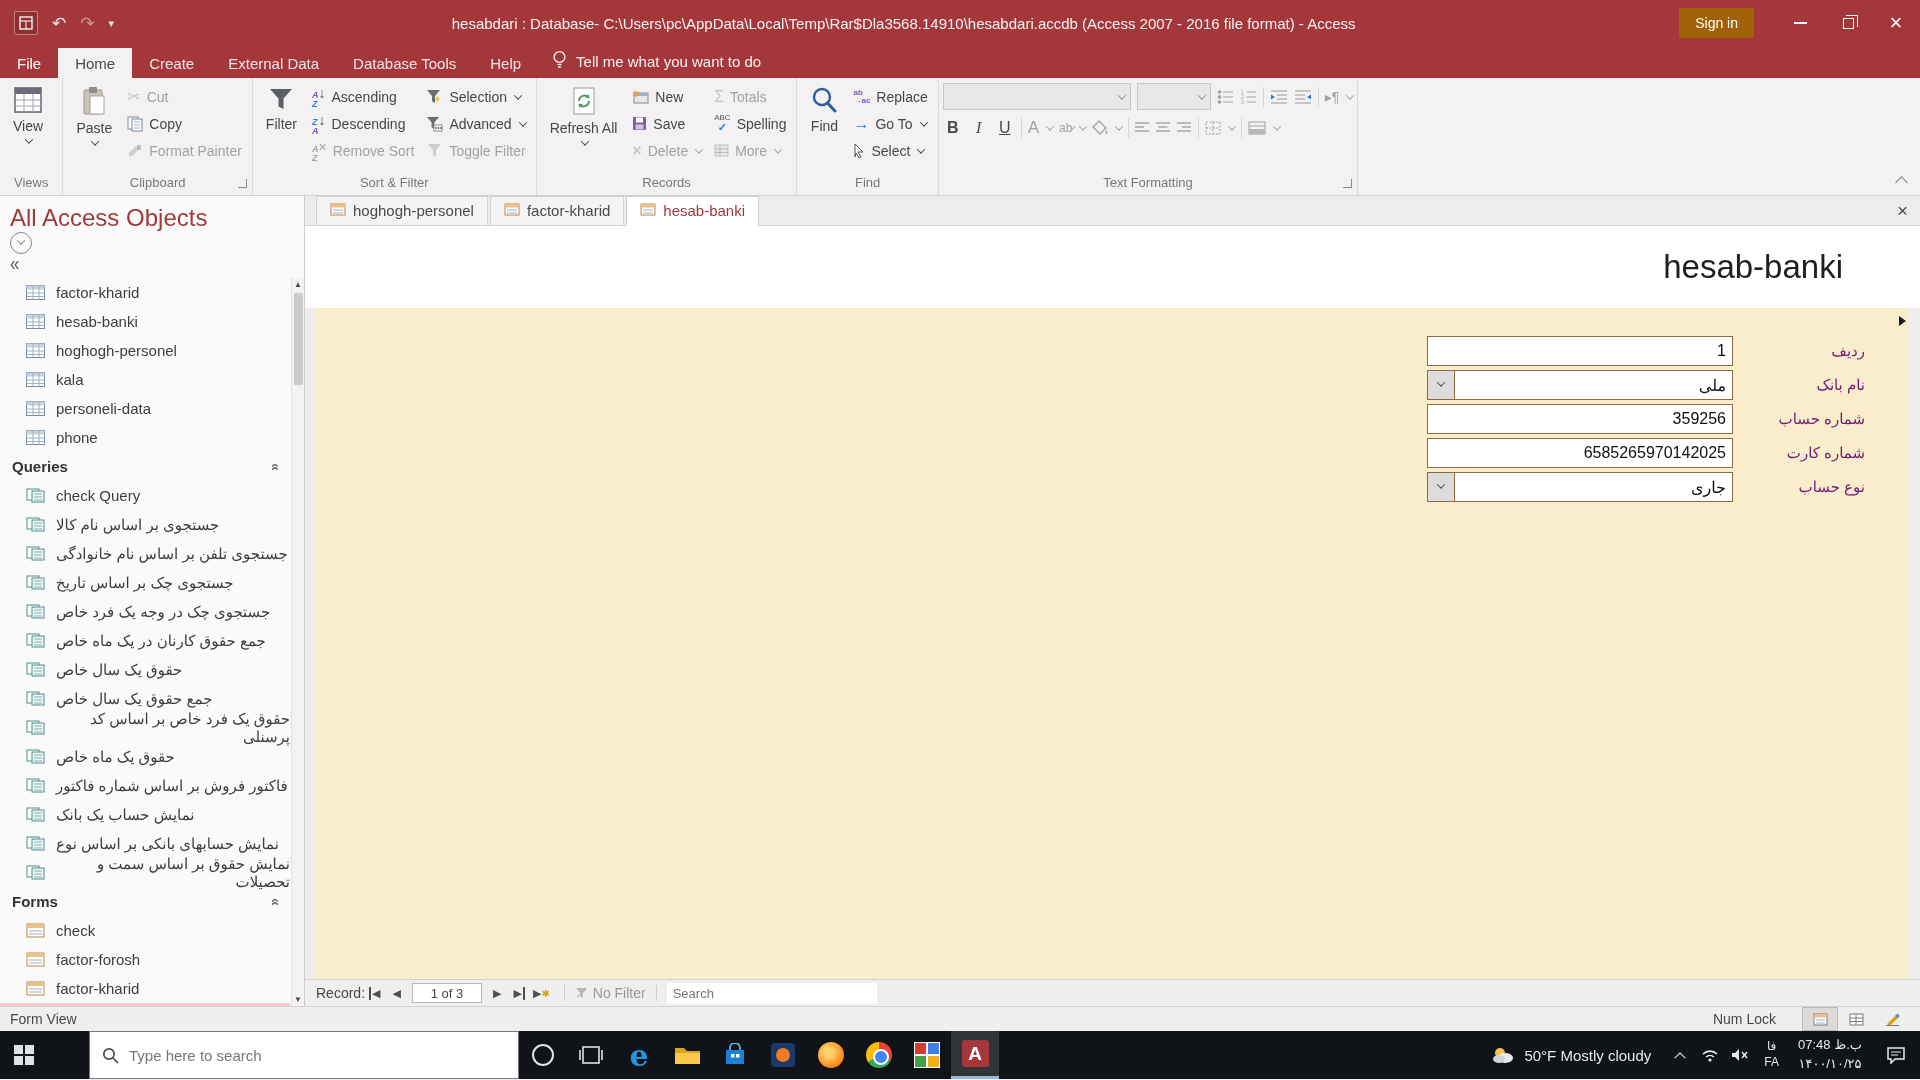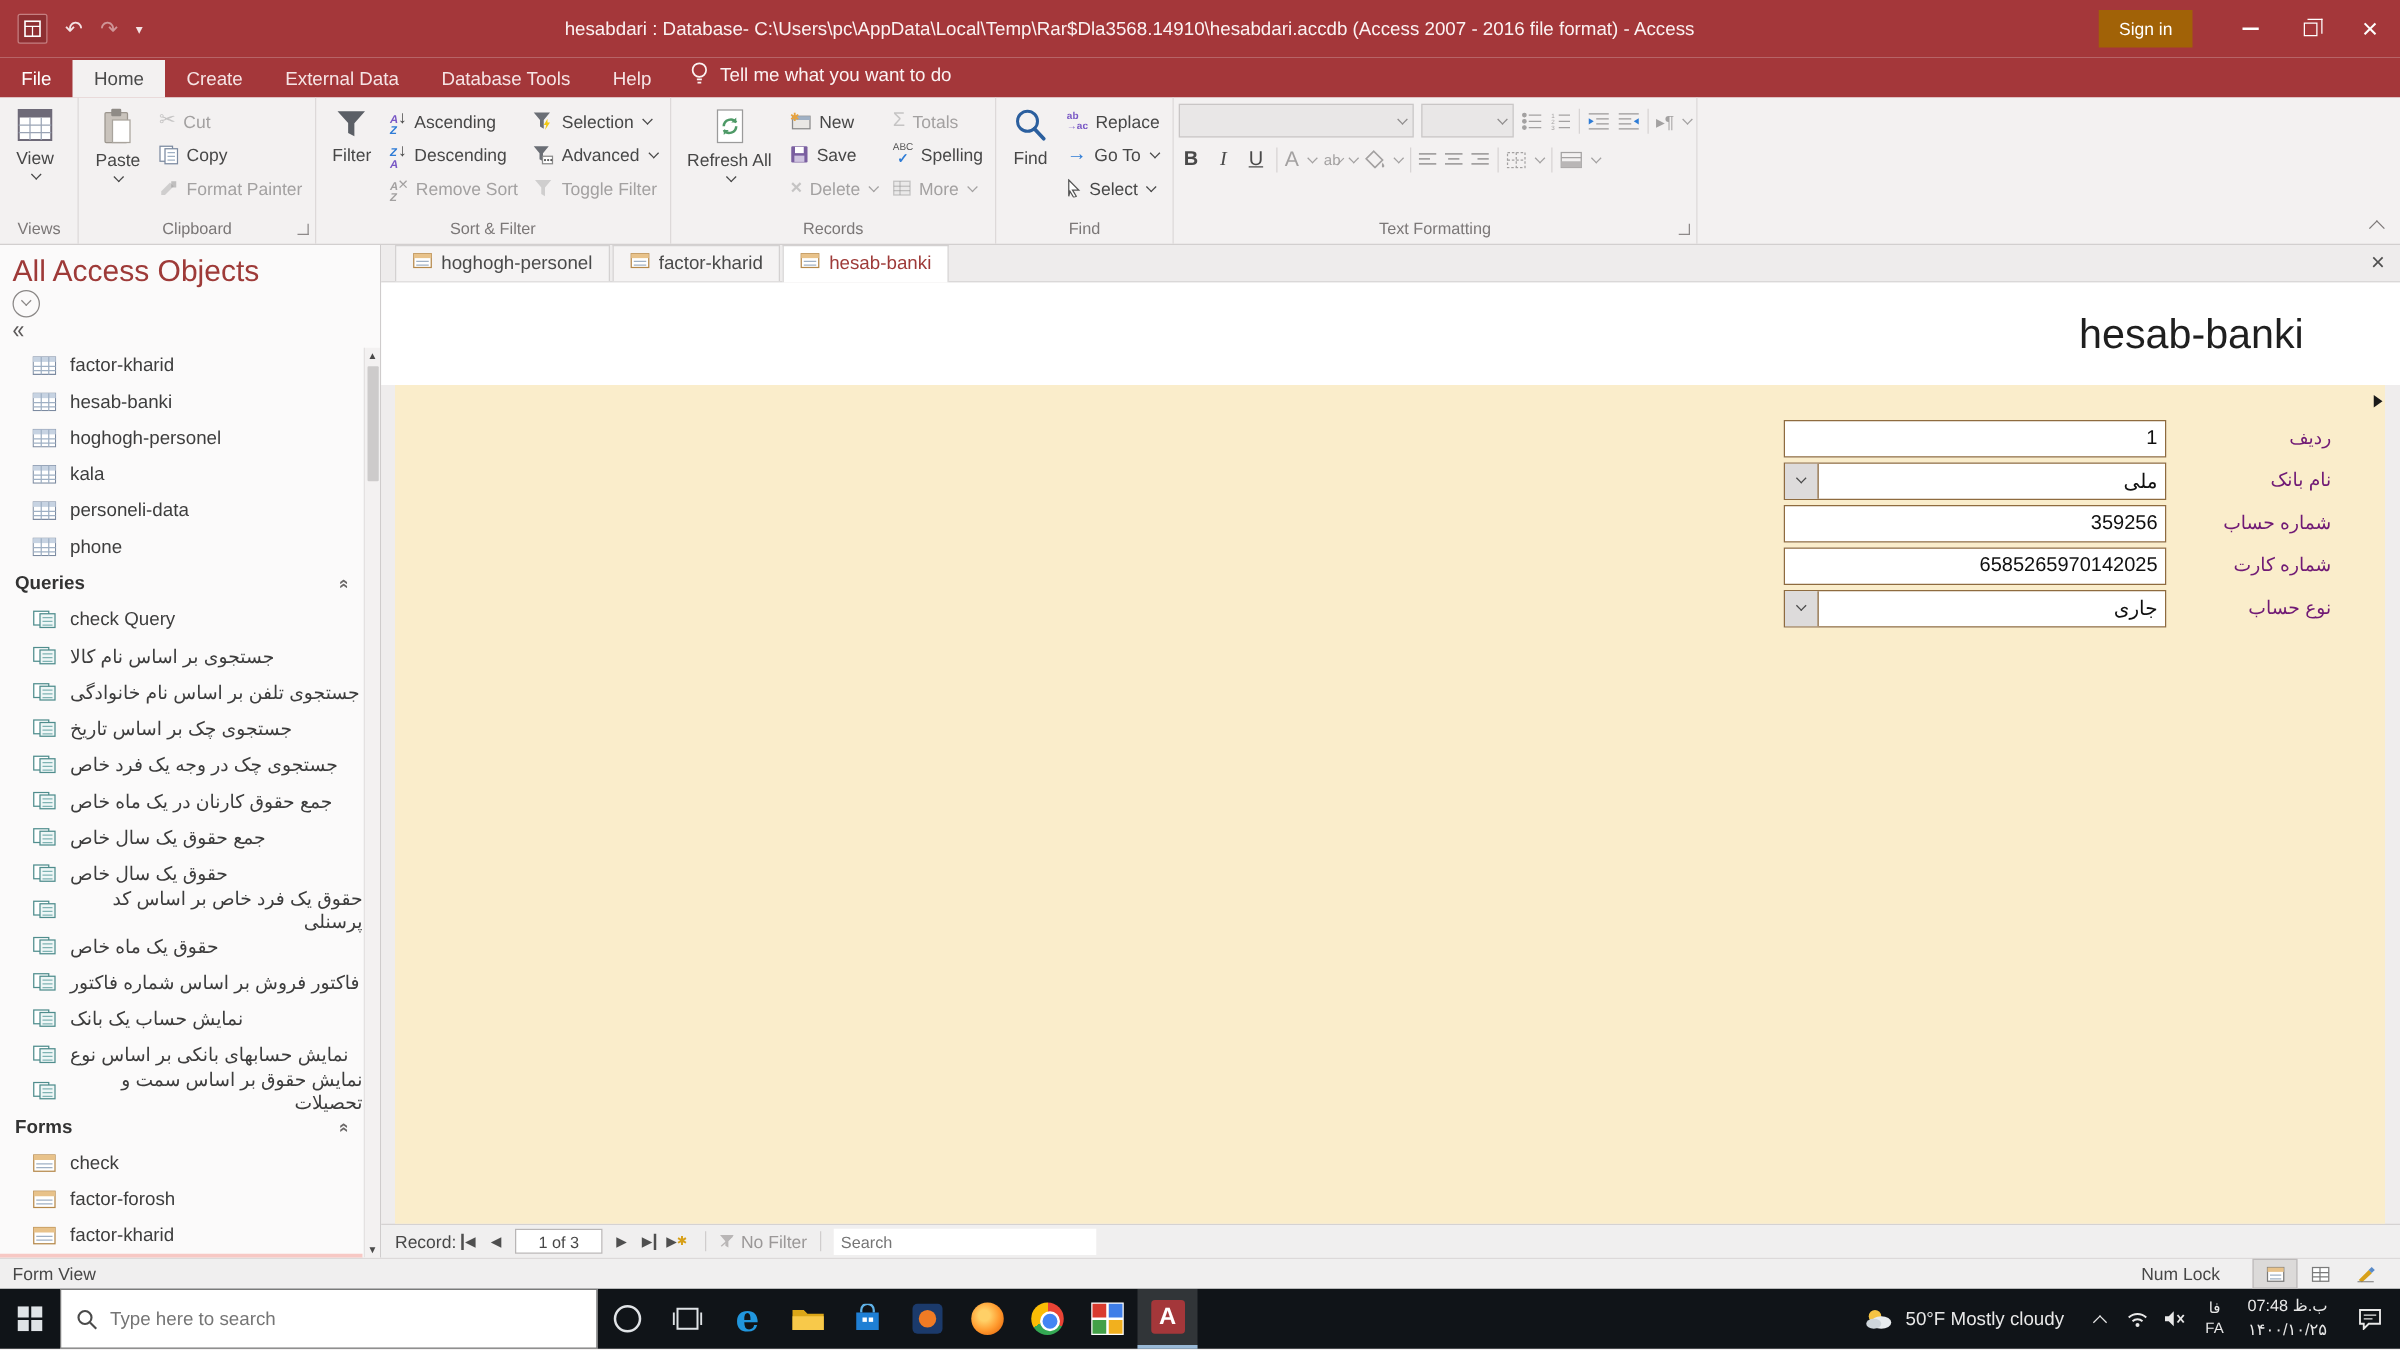--- a/index.html
+++ b/index.html
@@ -111,21 +111,21 @@
     font-size:14px; color:#474747; padding:0 10px; }
   .sb-right { margin-left:auto; display:flex; align-items:center; gap:26px; }
   .sbicons { display:flex; }
   .sbbtn { width:36px; height:24px; display:flex; align-items:center; justify-content:center; }
   .sbbtn.pressed { background:#dcdad9; border:1px solid #bdbaba; }
 
   
   .taskbar { height:48px; background:#101418; display:flex; align-items:stretch; color:#e8e8e8; }
   .tbtn { width:48px; display:flex; align-items:center; justify-content:center; }
   .tsearch { width:430px; background:#fff; display:flex; align-items:center; gap:10px; padding:0 12px;
-    border:1px solid #7a7a7a; }
+    border:1px solid #7a7a7a;margin-left:41px; }
   .tsearch input { border:none; outline:none; font-size:15px; color:#5f5f5f; flex:1;
     font-family:"Liberation Sans",sans-serif; }
   .ring { width:22px; height:22px; border:2px solid #e0e3e6; border-radius:50%; }
   .edge-e { font-size:30px; font-weight:bold; color:#2196dd; font-family:"DejaVu Serif",serif; }
   .firefox { width:26px; height:26px; border-radius:50%;
     background:radial-gradient(circle at 40% 40%, #ffd067 20%, #ff9a2e 55%, #e4660c 90%); }
   .chrome { width:26px; height:26px; border-radius:50%; position:relative;
     background:conic-gradient(#ea4335 0 33%, #34a853 0 66%, #fbbc05 0 100%); }
   .chrome:after { content:""; position:absolute; left:7px; top:7px; width:12px; height:12px;
     border-radius:50%; background:#4285f4; border:2px solid #fff; }
@@ -688,33 +688,33 @@
       <div class="nitem">
           <span class="nicon">
             <svg width="19" height="15">
               <rect x="1" y="1" width="12" height="11" fill="#fff" stroke="#4f8d8d"></rect>
               <rect x="6" y="3" width="12" height="11" fill="#eef6f6" stroke="#4f8d8d"></rect>
               <line x1="8" y1="6" x2="16" y2="6" stroke="#7fb3b3"></line>
               <line x1="8" y1="9" x2="16" y2="9" stroke="#7fb3b3"></line>
               <line x1="8" y1="12" x2="16" y2="12" stroke="#7fb3b3"></line>
             </svg>
           </span>
+          <span dir="rtl">حقوق یک سال خاص</span>
+        </div>
+      <div class="nitem">
+          <span class="nicon">
+            <svg width="19" height="15">
+              <rect x="1" y="1" width="12" height="11" fill="#fff" stroke="#4f8d8d"></rect>
+              <rect x="6" y="3" width="12" height="11" fill="#eef6f6" stroke="#4f8d8d"></rect>
+              <line x1="8" y1="6" x2="16" y2="6" stroke="#7fb3b3"></line>
+              <line x1="8" y1="9" x2="16" y2="9" stroke="#7fb3b3"></line>
+              <line x1="8" y1="12" x2="16" y2="12" stroke="#7fb3b3"></line>
+            </svg>
+          </span>
           <span dir="rtl">جمع حقوق یک سال خاص</span>
-        </div>
-      <div class="nitem">
-          <span class="nicon">
-            <svg width="19" height="15">
-              <rect x="1" y="1" width="12" height="11" fill="#fff" stroke="#4f8d8d"></rect>
-              <rect x="6" y="3" width="12" height="11" fill="#eef6f6" stroke="#4f8d8d"></rect>
-              <line x1="8" y1="6" x2="16" y2="6" stroke="#7fb3b3"></line>
-              <line x1="8" y1="9" x2="16" y2="9" stroke="#7fb3b3"></line>
-              <line x1="8" y1="12" x2="16" y2="12" stroke="#7fb3b3"></line>
-            </svg>
-          </span>
-          <span dir="rtl">حقوق یک سال خاص</span>
         </div>
       <div class="nitem">
           <span class="nicon">
             <svg width="19" height="15">
               <rect x="1" y="1" width="12" height="11" fill="#fff" stroke="#4f8d8d"></rect>
               <rect x="6" y="3" width="12" height="11" fill="#eef6f6" stroke="#4f8d8d"></rect>
               <line x1="8" y1="6" x2="16" y2="6" stroke="#7fb3b3"></line>
               <line x1="8" y1="9" x2="16" y2="9" stroke="#7fb3b3"></line>
               <line x1="8" y1="12" x2="16" y2="12" stroke="#7fb3b3"></line>
             </svg>

